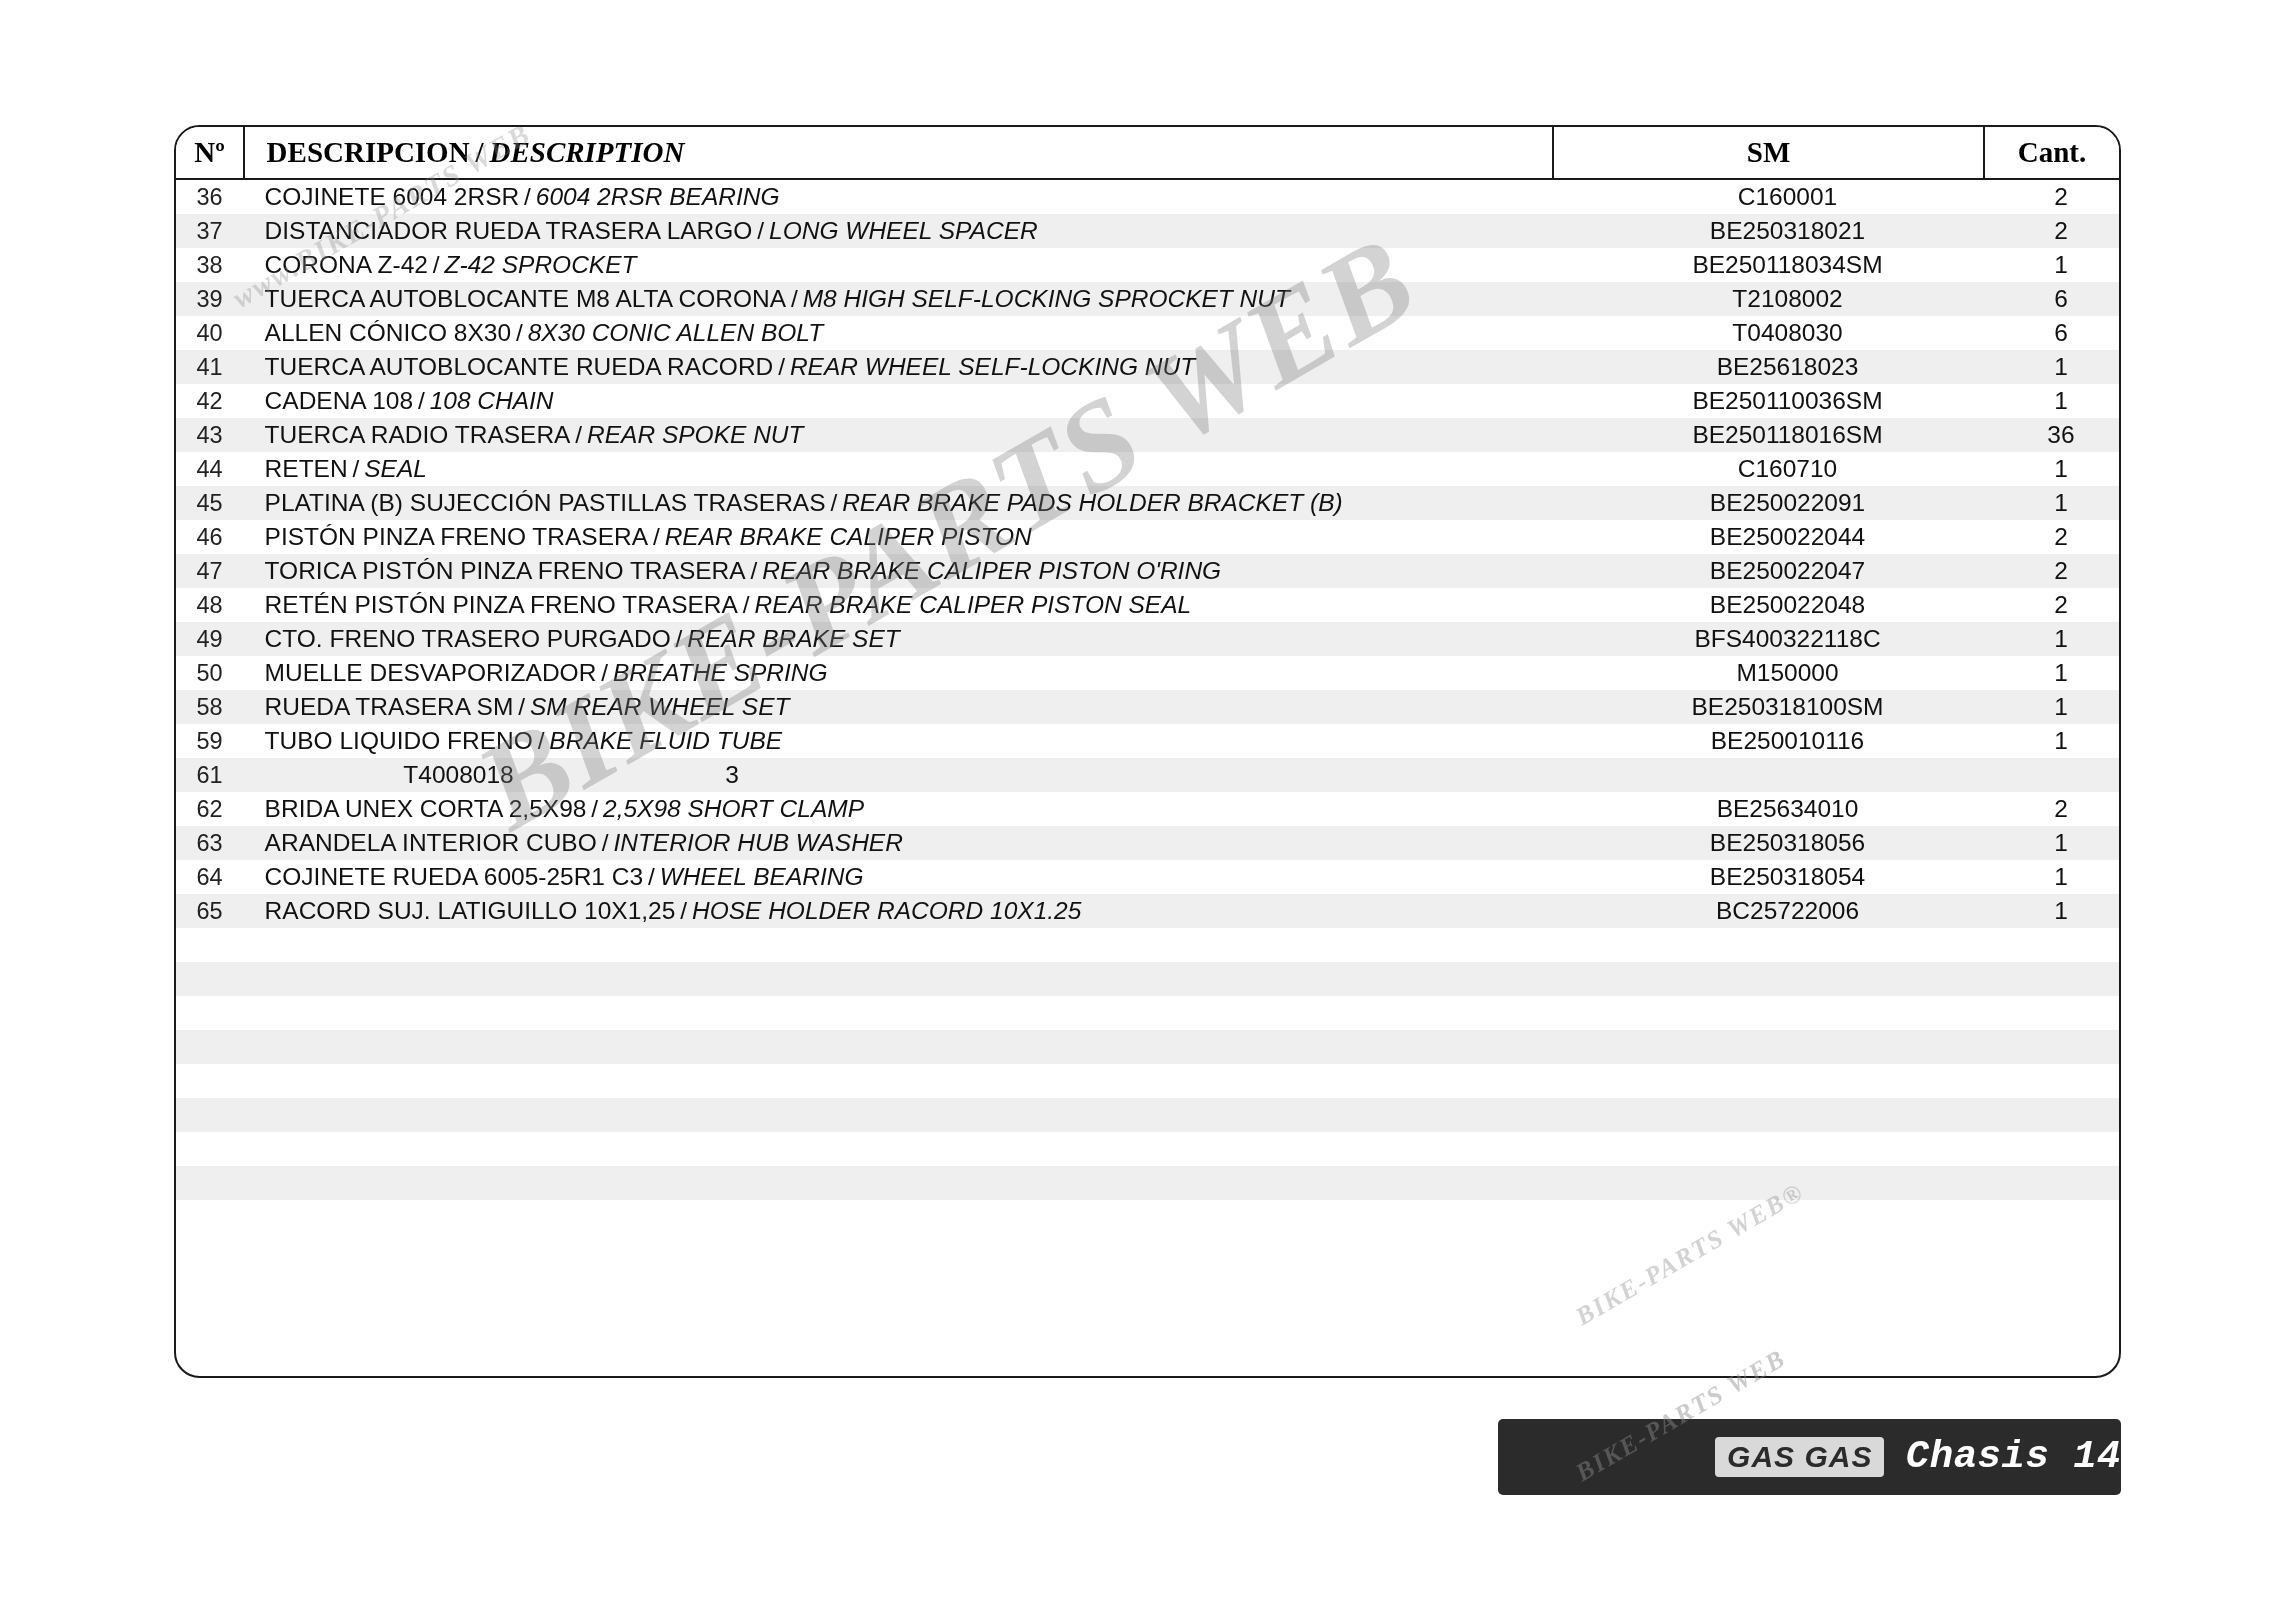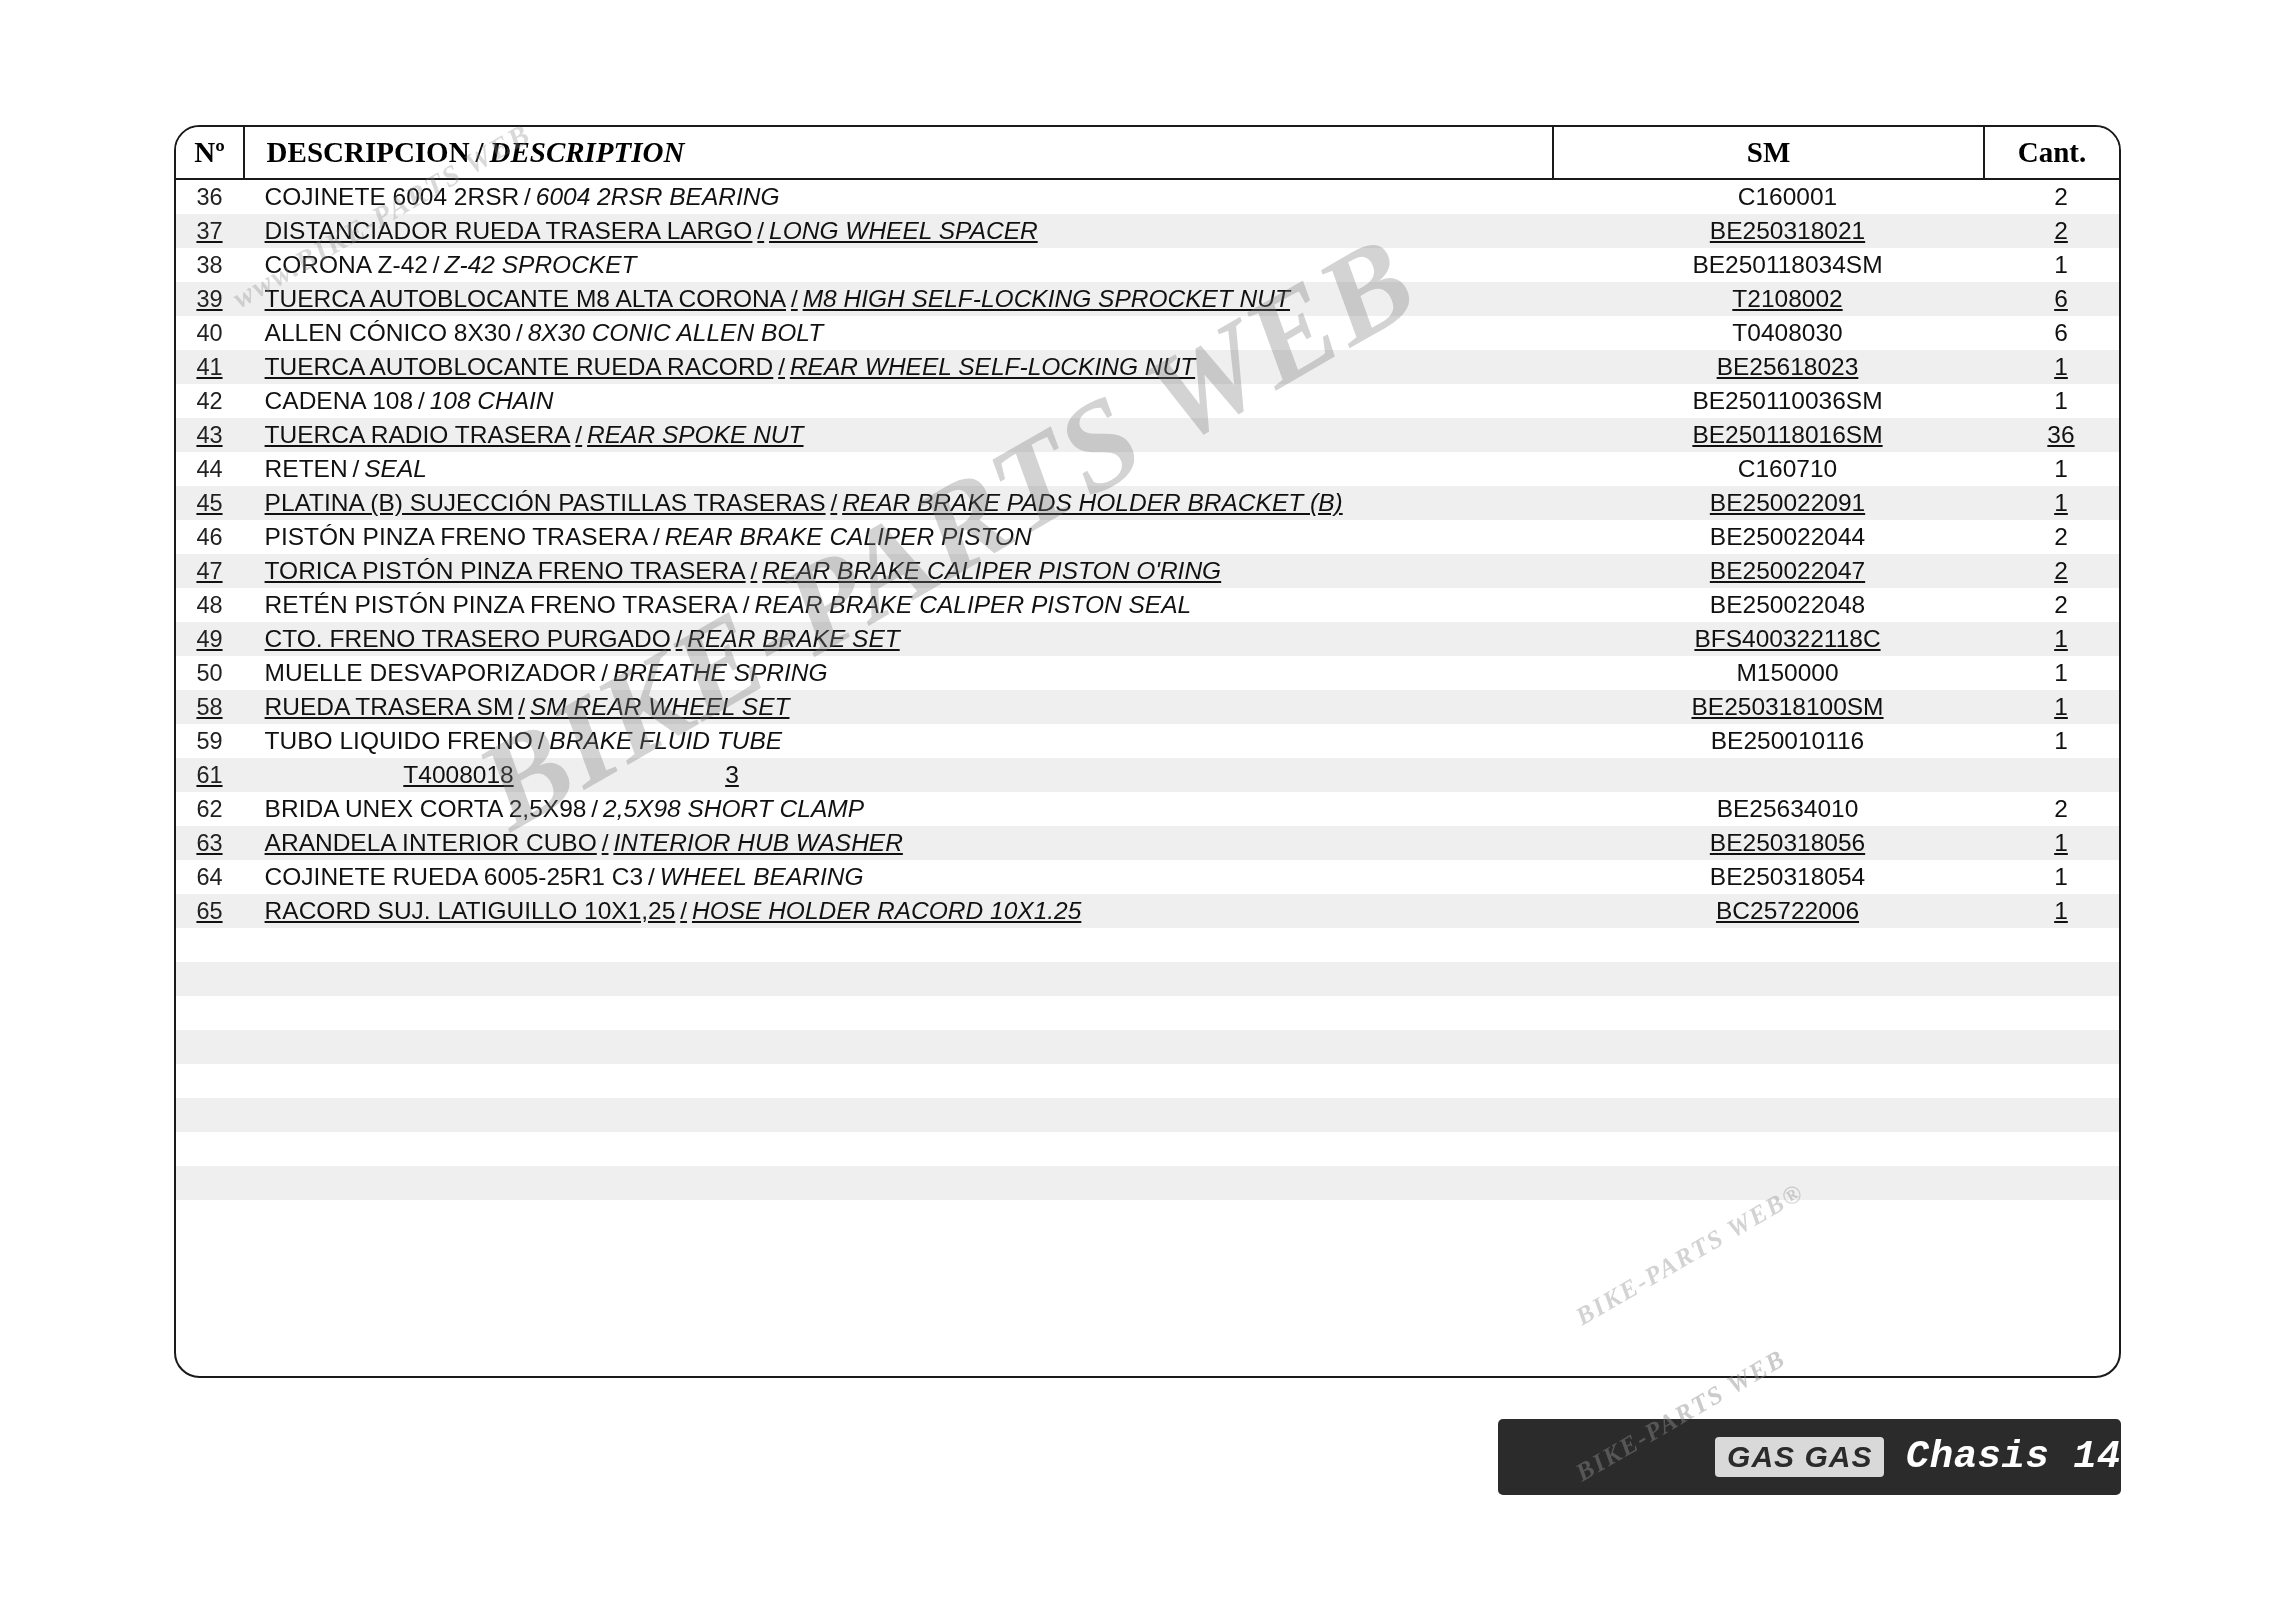--- a/index.html
+++ b/index.html
@@ -132,21 +132,21 @@
     display: block;
   }
   .row {
     display: flex;
     align-items: center;
     height: 34px;
     font-size: 24.5px;
     color: #111;
     box-sizing: border-box;
   }
-  .row.alt { background: #efefef; text-decoration: underline; }
+  .row.alt { background: #efefef; }
   .row.plain { background: #ffffff; }
 
   .c-no {
     width: 67px;
     text-align: center;
     font-size: 23.5px;
     color: #222;
     flex-shrink: 0;
   }
   .c-desc {

